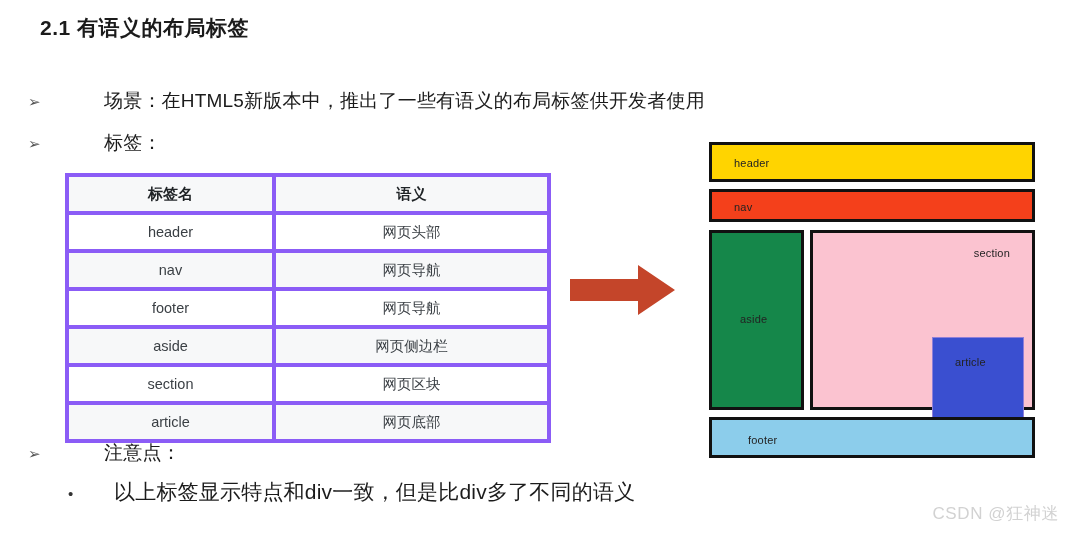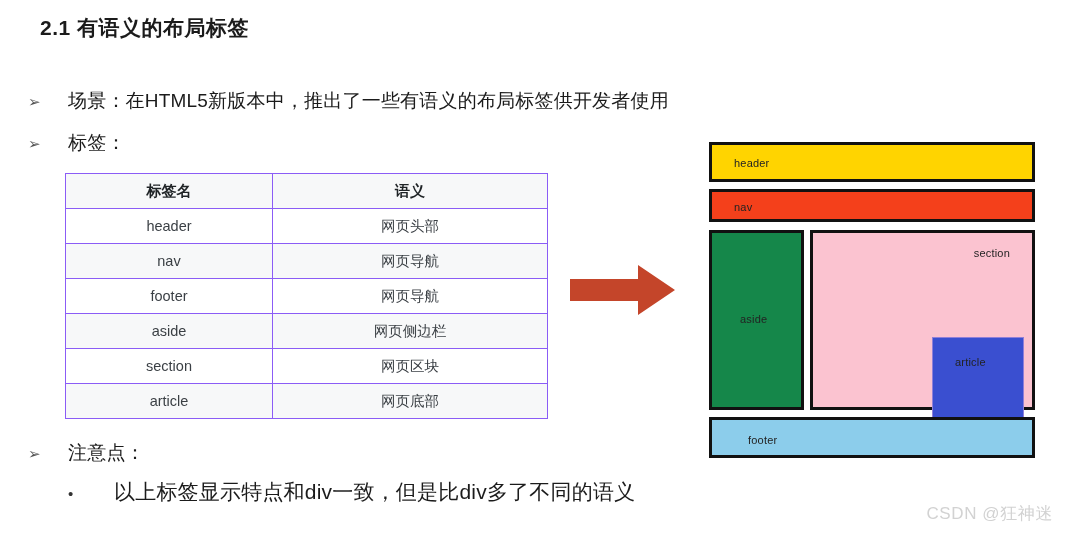--- a/index.html
+++ b/index.html
@@ -40,20 +40,21 @@
     font-size: 15px;
     color: #555;
     width: 40px;
     flex: 0 0 40px;
     display: inline-block;
   }
   .bullet-text {
     font-size: 19px;
     color: #1b1b1b;
     letter-spacing: 0.2px;
+    margin-left: 36px;
   }
   #row-scenario { left: 28px; top: 88px; }
   #row-tags     { left: 28px; top: 130px; }
   #row-notes    { left: 28px; top: 440px; }
 
   .subbullet-row {
     position: absolute;
     left: 68px;
     top: 478px;
     display: flex;
@@ -82,21 +83,21 @@
     width: 482px;
     border-collapse: collapse;
     table-layout: fixed;
     background: #ffffff;
     font-size: 14.5px;
   }
   .tag-table col.c1 { width: 207px; }
   .tag-table col.c2 { width: 275px; }
   .tag-table th,
   .tag-table td {
-    border: 1px solid #8b5cf6;
+    border: 4px solid #8b5cf6;
     text-align: center;
     padding: 0;
     height: 34px;
     line-height: 34px;
     color: #3a3f44;
     font-weight: normal;
   }
   .tag-table thead th {
     background: #f7f8f9;
     font-weight: bold;
@@ -173,21 +174,21 @@
 
   #box-footer {
     left: 0; top: 275px; width: 326px; height: 41px;
     background: #8CCDEB;
   }
   #box-footer .dlabel { left: 36px; top: 14px; }
 
   
   .watermark {
     position: absolute;
-    right: 24px;
+    right: 18px;
     bottom: 8px;
     font-size: 17px;
     color: #d2d2d2;
     letter-spacing: 0.6px;
     white-space: nowrap;
   }
 </style>
 </head>
 <body>
 

